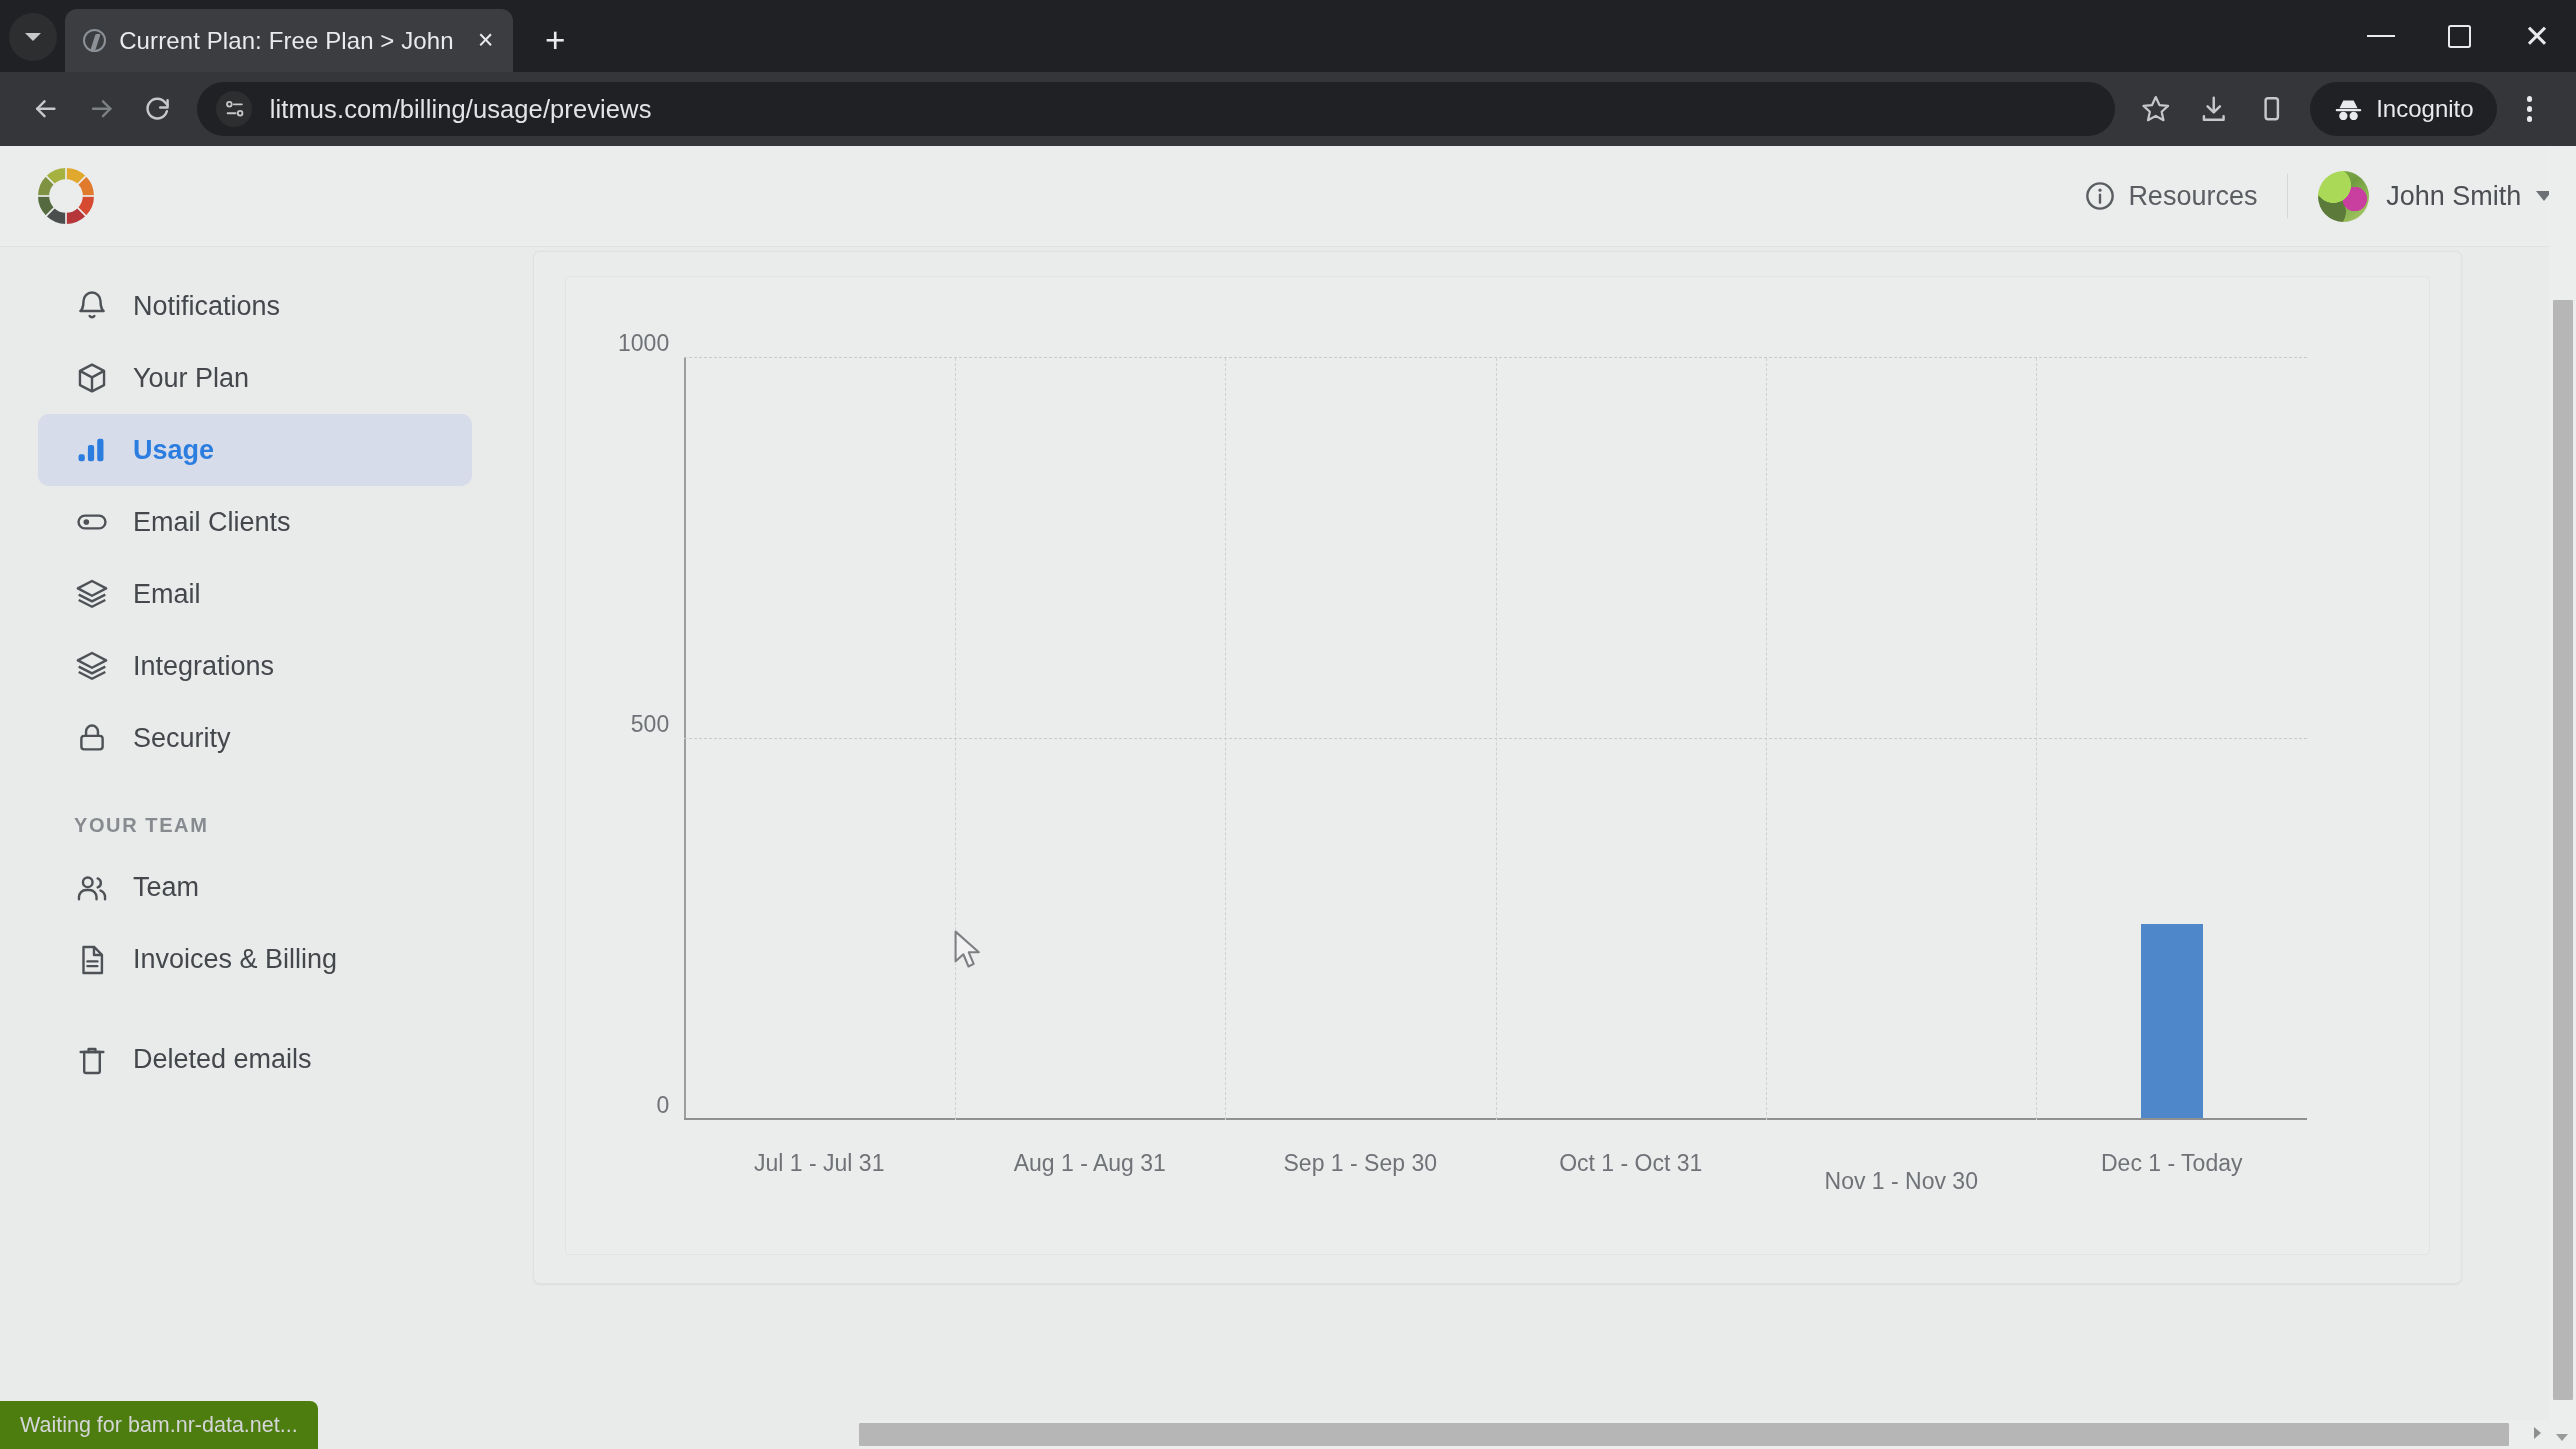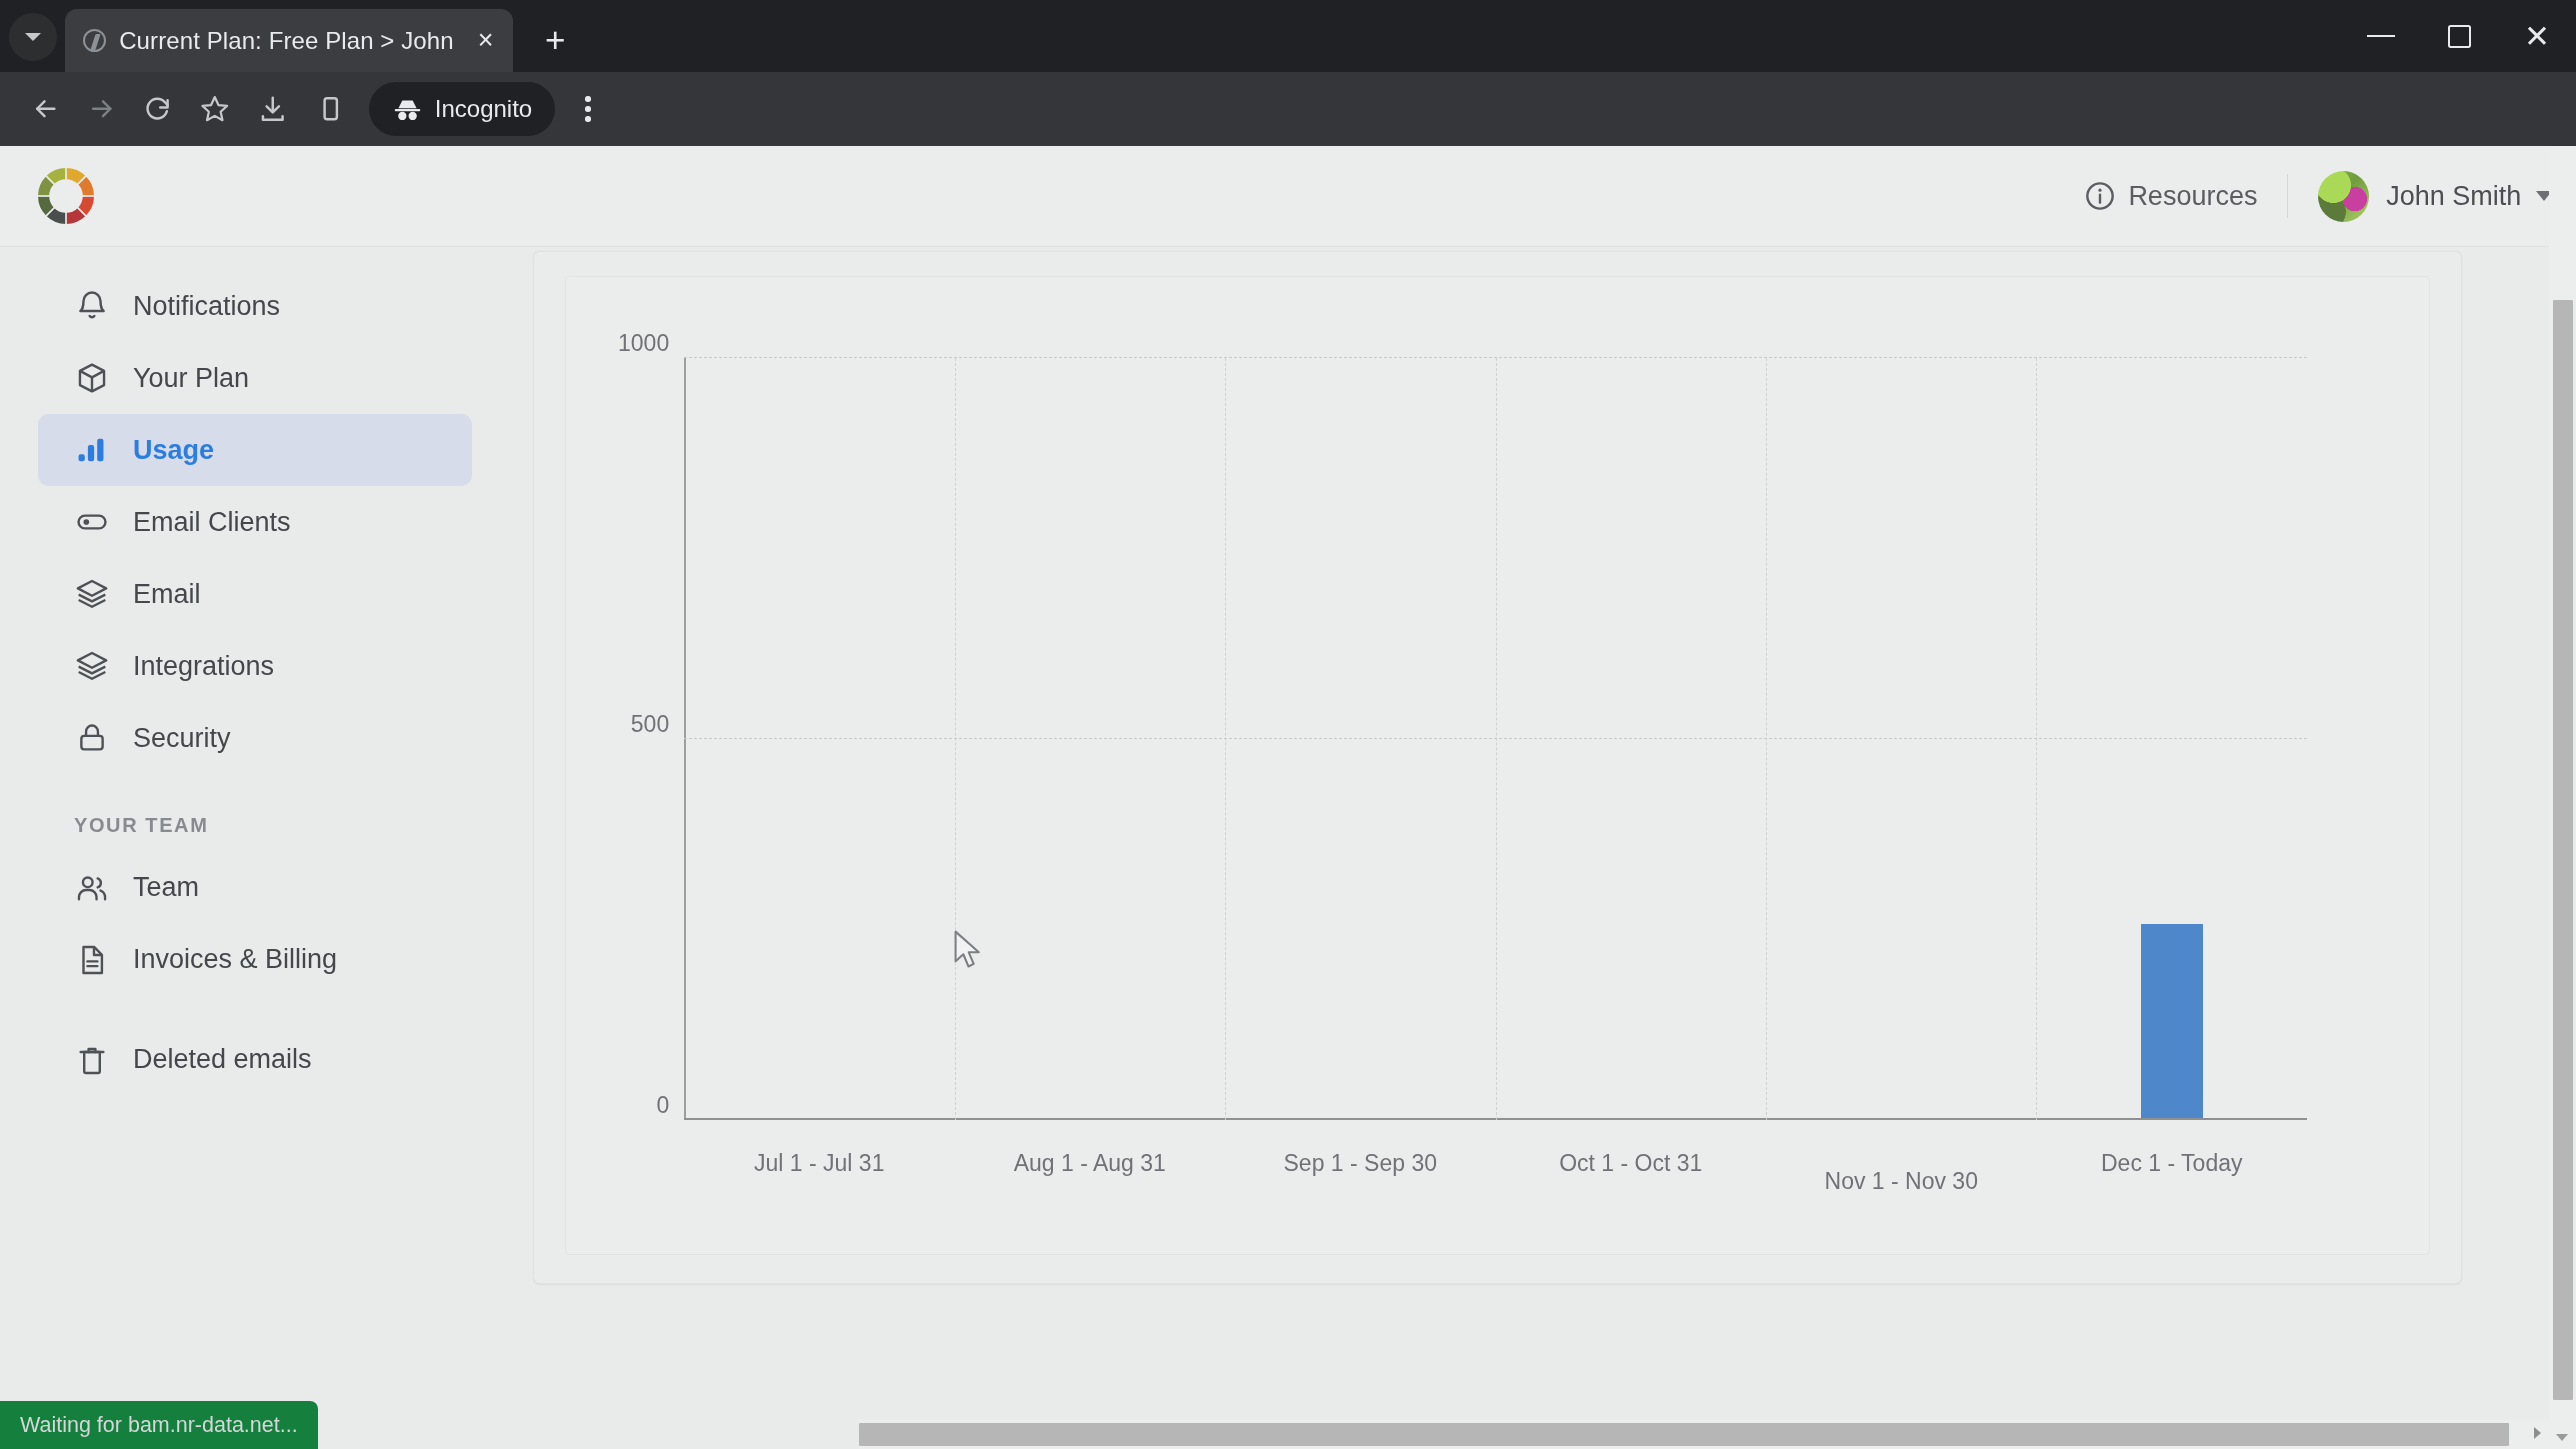--- a/index.html
+++ b/index.html
@@ -191,21 +191,21 @@
   .vscroll{position:absolute;right:0;top:0;width:27px;height:1303px;background:#eceded;}
   .vscroll .thumb{position:absolute;left:4px;width:20px;background:#b6b6b6;border-radius:1.3px;}
   .vscroll .arrow-dn{position:absolute;left:7.4px;bottom:8px;width:0;height:0;
     border-left:6.7px solid transparent;border-right:6.7px solid transparent;border-top:7.4px solid #9a9a9a;}
   .hscroll{position:absolute;left:859px;bottom:0;right:27px;height:29.5px;background:#eceded;}
   .hscroll .thumb{position:absolute;left:0;top:3.4px;height:23px;width:1650px;background:#b6b6b6;border-radius:1.3px;}
   .hscroll .arrow-rt{position:absolute;right:8px;top:7.4px;width:0;height:0;
     border-top:6.7px solid transparent;border-bottom:6.7px solid transparent;border-left:7.4px solid #8e8e8e;}
 
   .statusbar {
-    position:absolute; left:0; bottom:0; height:48px; background:#15803d;
+    position:absolute; left:0; bottom:0; height:48px; background:#4d7c0f;
     border-radius:0 8px 0 0; display:flex; align-items:center; padding:0 20px;
     color:#d4d6d8; font-size:21.5px; white-space:nowrap;
   }
 </style>
 </head>
 <body>
 
 <div class="browser">
 
   <div class="tabstrip">
@@ -245,20 +245,31 @@
           <polyline points="13 6 19 12 13 18"></polyline>
         </svg>
     </div>
     <div class="nav-ico">
       <svg viewBox="0 0 24 24" fill="none" stroke="#c6c8ca" stroke-width="2" stroke-linecap="round" stroke-linejoin="round">
           <polyline points="20 5 20 11 14 11"></polyline>
           <path d="M19.4 14a8 8 0 1 1-1.6-7.3L20 9"></path>
         </svg>
     </div>
 
+    <div class="omnibox">
+      <span class="omni-badge">
+        <svg viewBox="0 0 24 24" fill="none" stroke="#c6c8ca" stroke-width="2" stroke-linecap="round">
+          <line x1="11" y1="7" x2="20" y2="7"></line>
+            <circle cx="6" cy="7" r="2.6"></circle>
+          <line x1="4" y1="17" x2="13" y2="17"></line>
+            <circle cx="18" cy="17" r="2.6"></circle>
+        </svg>
+      </span>
+      <span class="omni-url">litmus.com/billing/usage/previews</span>
+    </div>
 
     <div class="tb-right">
       <div class="tb-btn">
         <svg viewBox="0 0 24 24" fill="none" stroke="#c6c8ca" stroke-width="1.8" stroke-linejoin="round">
             <polygon points="12 2.5 15 9 22 9.7 16.8 14.4 18.3 21.3 12 17.8 5.7 21.3 7.2 14.4 2 9.7 9 9"></polygon>
           </svg>
       </div>
       <div class="tb-btn">
         <svg viewBox="0 0 24 24" fill="none" stroke="#c6c8ca" stroke-width="2" stroke-linecap="round" stroke-linejoin="round">
             <line x1="12" y1="3" x2="12" y2="14"></line>

